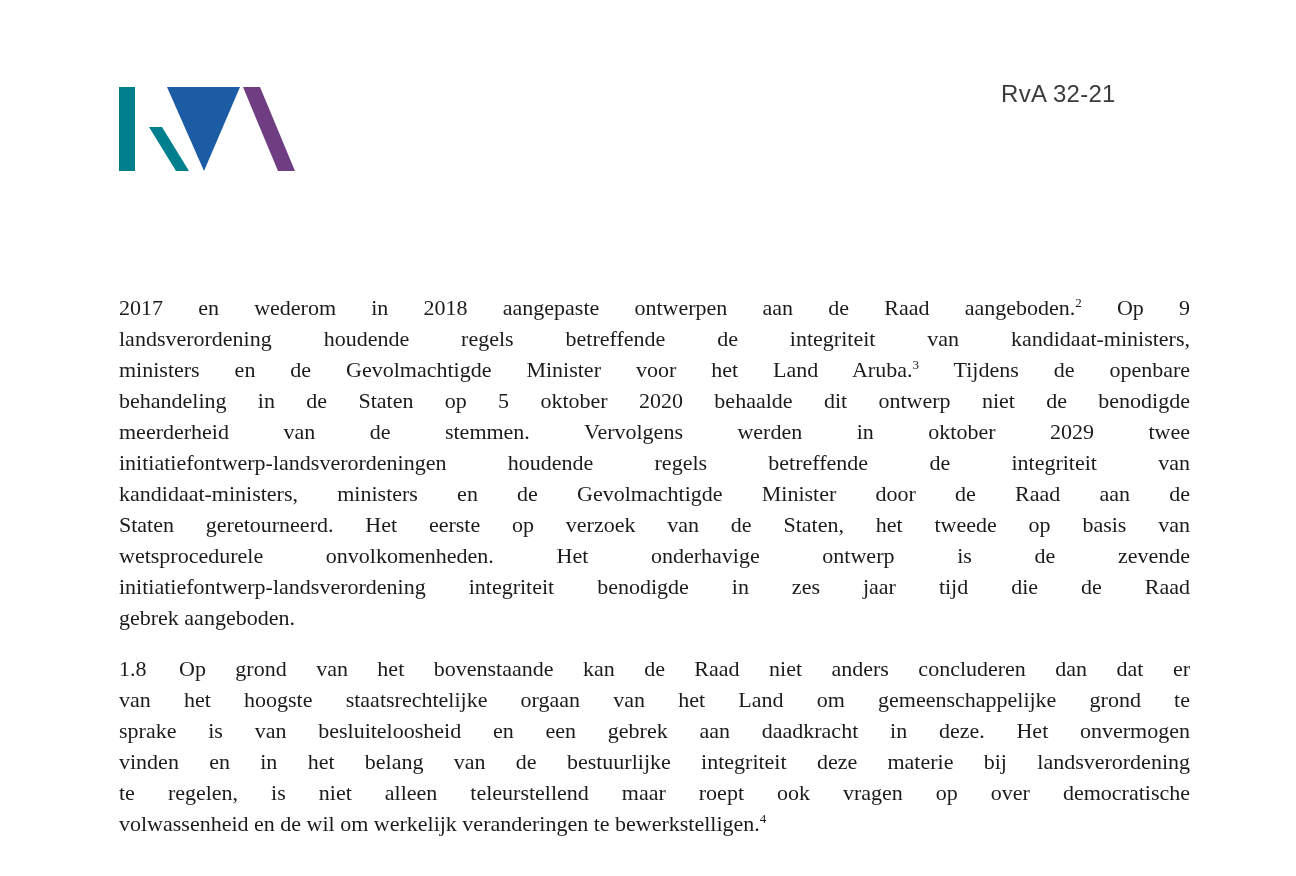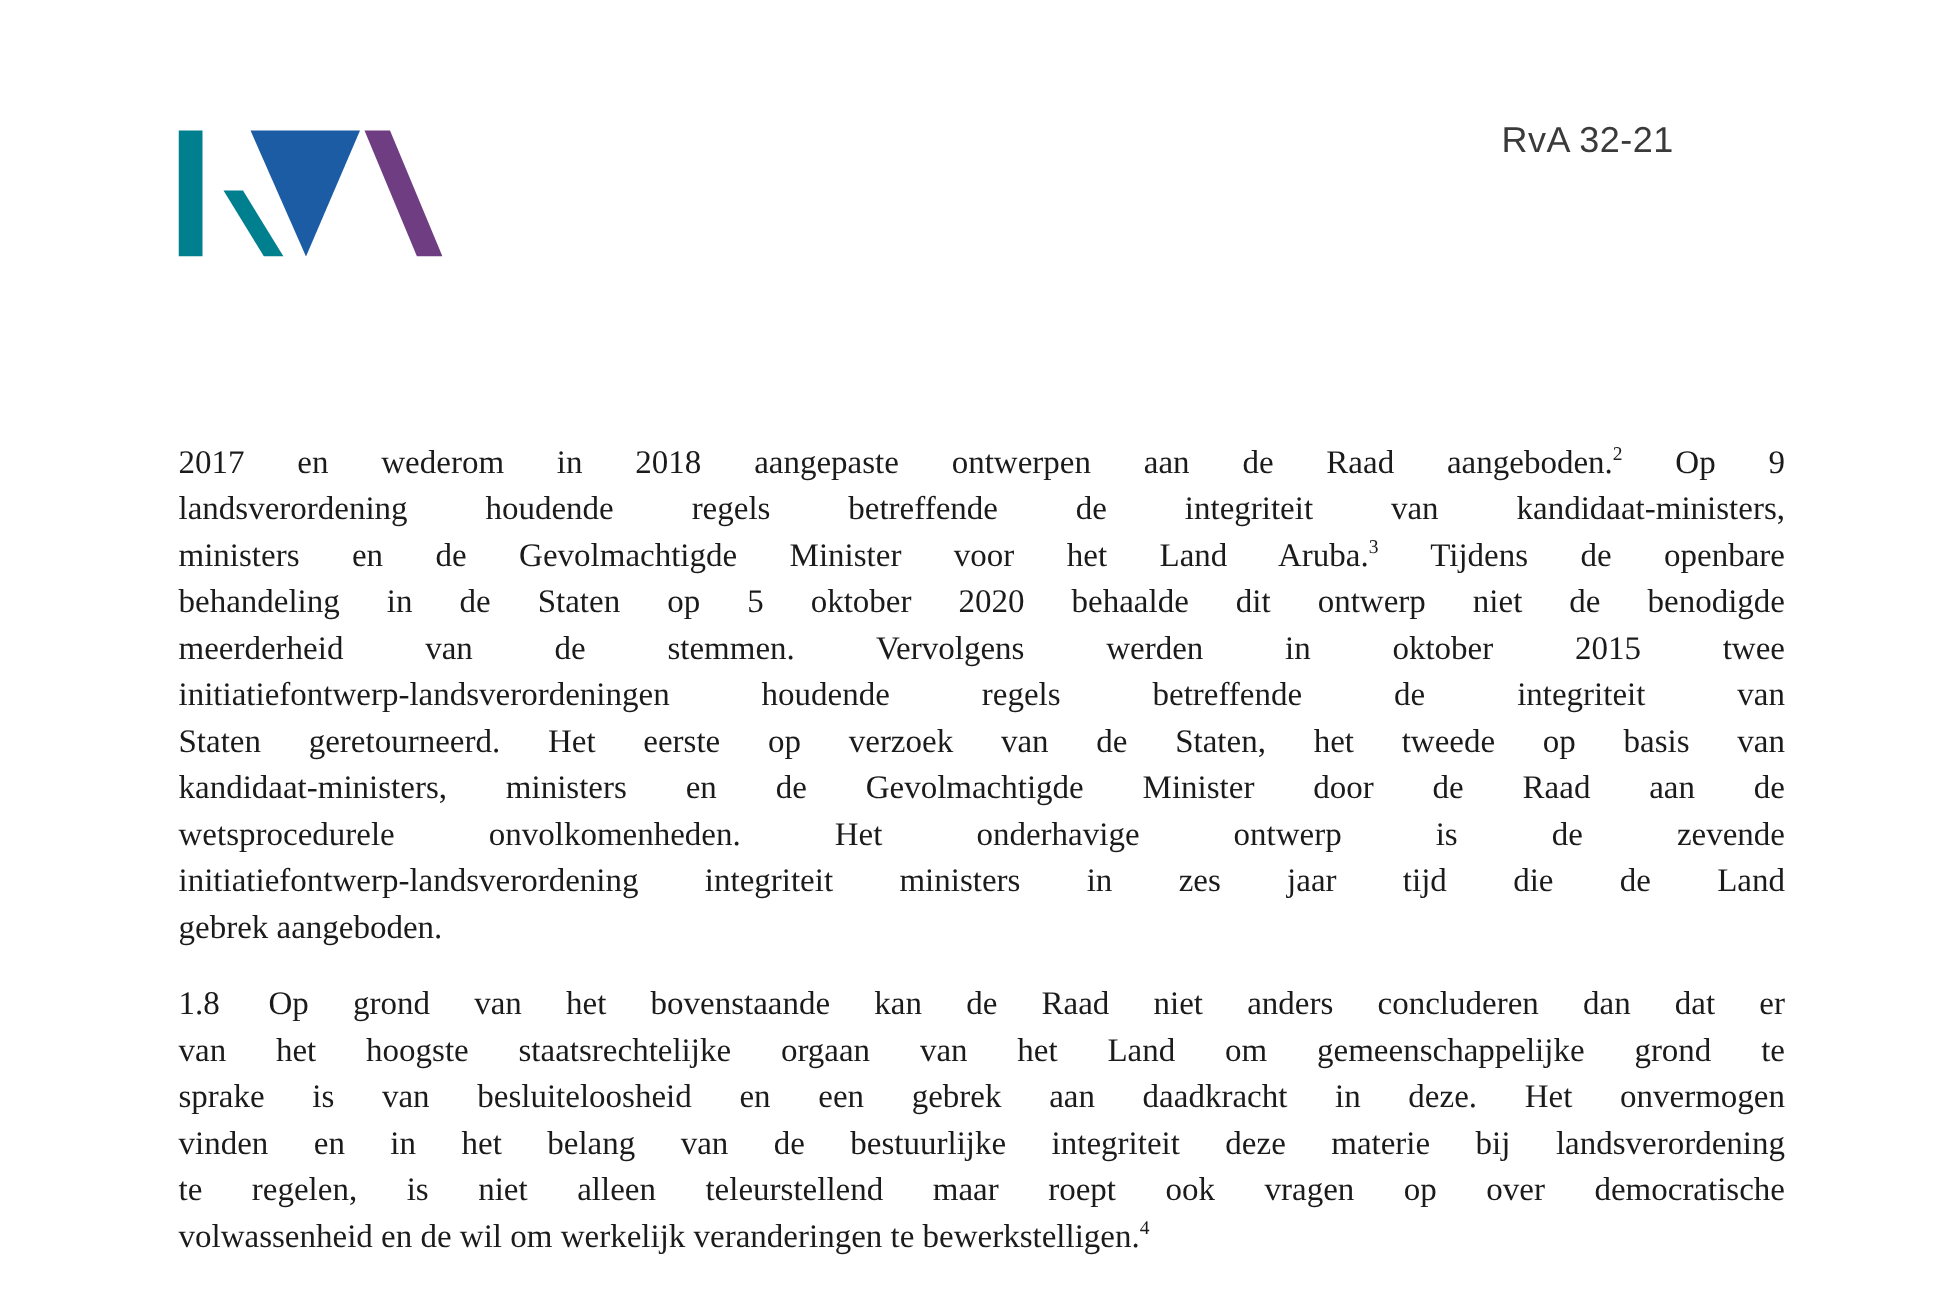--- a/index.html
+++ b/index.html
@@ -72,26 +72,26 @@
   </svg>
 
   <div class="docnum">RvA 32-21</div>
 
   <div class="textblock">
       <div class="para">
         <div class="line">2017 en wederom in 2018 aangepaste ontwerpen aan de Raad aangeboden.<sup class="fnref">2</sup>  Op 9</div>
         <div class="line">landsverordening houdende regels betreffende de integriteit van kandidaat-ministers,</div>
         <div class="line">ministers en de Gevolmachtigde Minister voor het Land Aruba.<sup class="fnref">3</sup> Tijdens de openbare</div>
         <div class="line">behandeling in de Staten op 5 oktober 2020 behaalde dit ontwerp niet de benodigde</div>
-        <div class="line">meerderheid van de stemmen. Vervolgens werden in oktober 2015 twee</div>
+        <div class="line">meerderheid van de stemmen. Vervolgens werden in oktober 2029 twee</div>
         <div class="line">initiatiefontwerp-landsverordeningen houdende regels betreffende de integriteit van</div>
+        <div class="line">kandidaat-ministers, ministers en de Gevolmachtigde Minister door de Raad aan de</div>
         <div class="line">Staten geretourneerd. Het eerste op verzoek van de Staten, het tweede op basis van</div>
-        <div class="line">kandidaat-ministers, ministers en de Gevolmachtigde Minister door de Raad aan de</div>
         <div class="line">wetsprocedurele onvolkomenheden. Het onderhavige ontwerp is de zevende</div>
-        <div class="line">initiatiefontwerp-landsverordening integriteit ministers in zes jaar tijd die de Land</div>
+        <div class="line">initiatiefontwerp-landsverordening integriteit benodigde in zes jaar tijd die de Raad</div>
         <div class="line final">gebrek aangeboden.</div>
       </div>
       <div class="para">
         <div class="line"><span class="pnum">1.8</span>Op grond van het bovenstaande kan de Raad niet anders concluderen dan dat er</div>
         <div class="line">van het hoogste staatsrechtelijke orgaan van het Land om gemeenschappelijke grond te</div>
         <div class="line">sprake is van besluiteloosheid en een gebrek aan daadkracht in deze. Het onvermogen</div>
         <div class="line">vinden en in het belang van de bestuurlijke integriteit deze materie bij landsverordening</div>
         <div class="line">te regelen, is niet alleen teleurstellend maar roept ook vragen op over democratische</div>
         <div class="line final">volwassenheid en de wil om werkelijk veranderingen te bewerkstelligen.<sup class="fnref">4</sup></div>
       </div>

